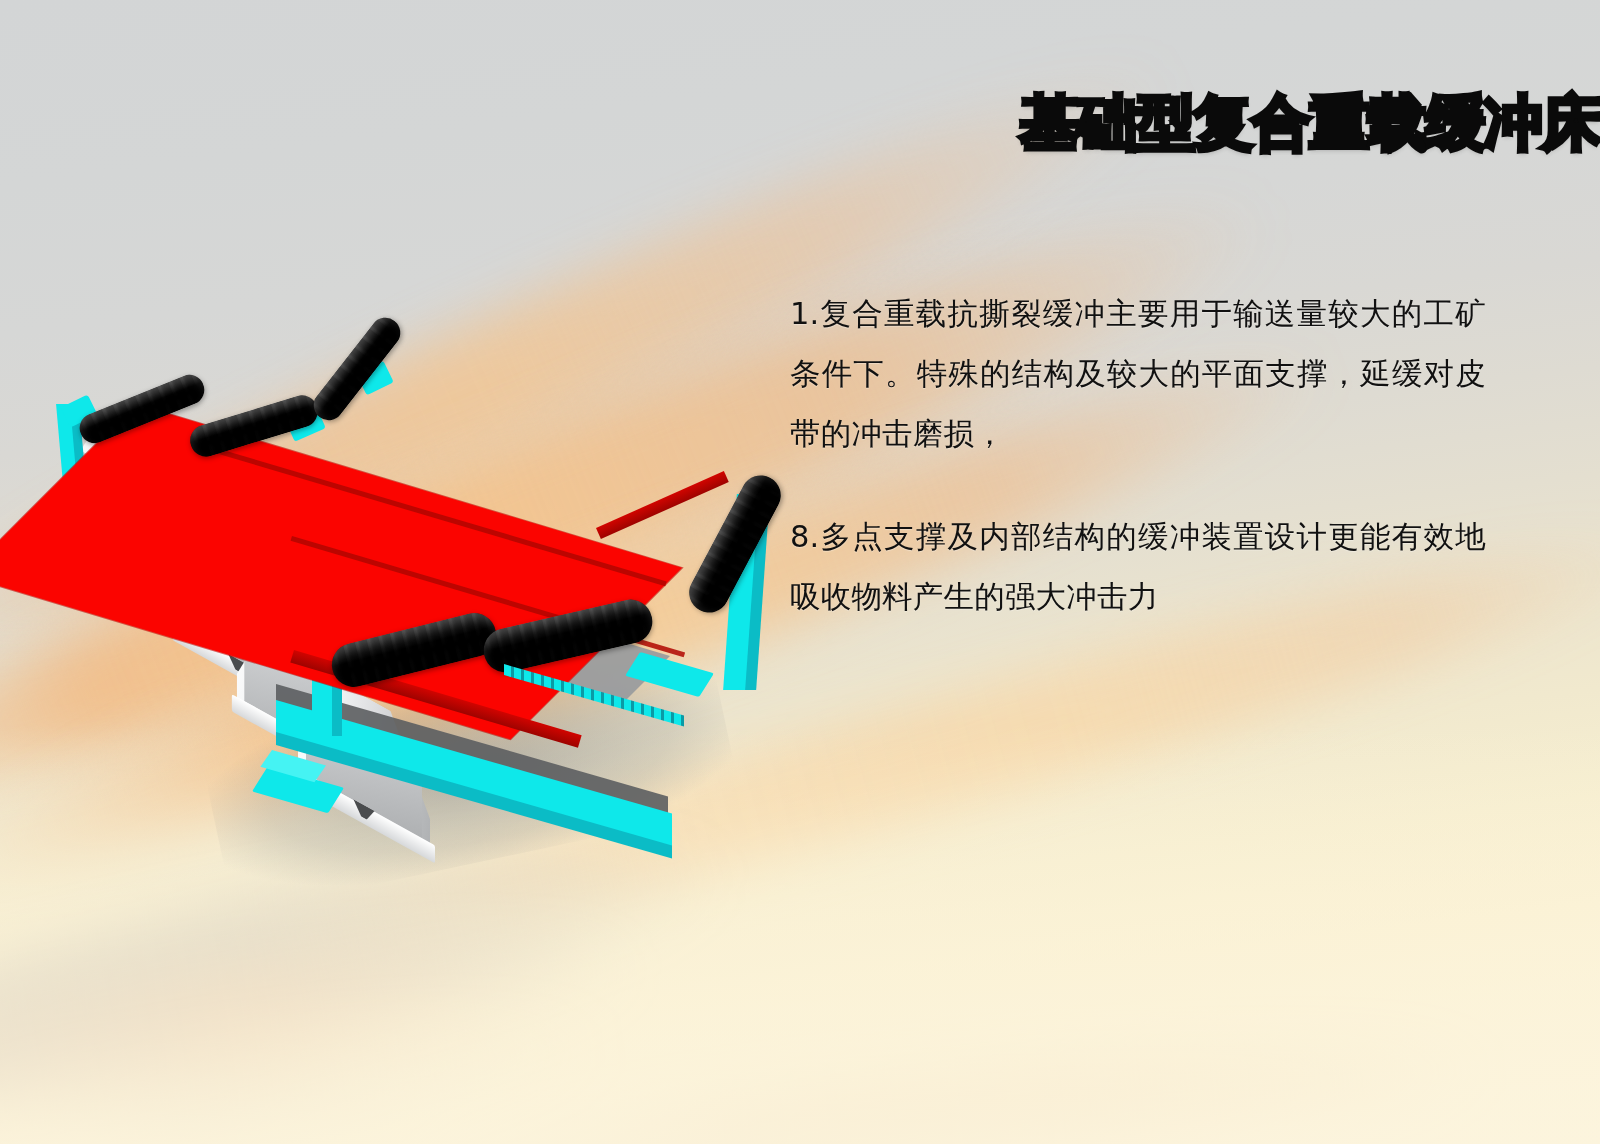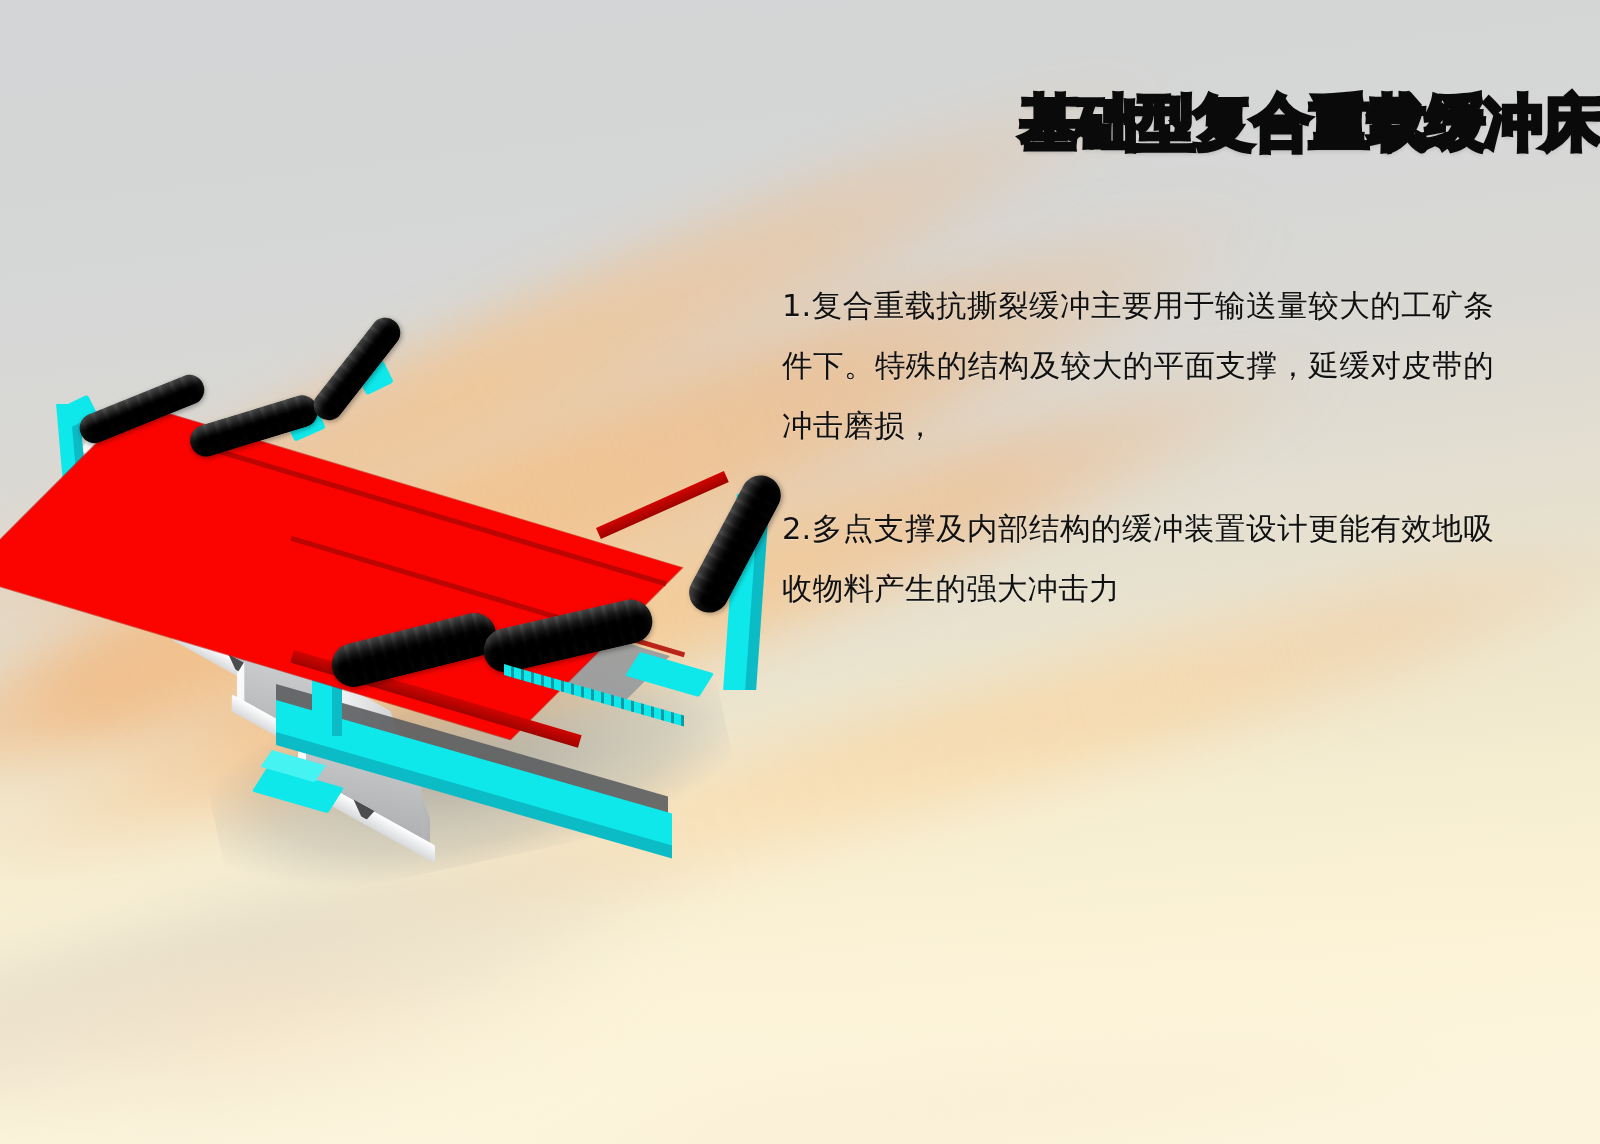--- a/index.html
+++ b/index.html
@@ -58,21 +58,21 @@
     margin-top:40px;
   }
 
   
   #copy{position:absolute;left:782px;top:276px;width:712px;}
   .para{
     font-family:"DejaVu Sans","Liberation Sans",sans-serif;
     font-size:30.5px;line-height:60px;color:#111;
     font-weight:500;letter-spacing:.2px;text-align:justify;
     text-shadow:0 1px 1px rgba(255,255,255,.35);
-    margin:0;
+    margin:8px;
   }
   .p1{margin-bottom:43px;}
   .p2{margin-bottom:45px;}
 
   
   #render{position:absolute;left:40px;top:352px;width:770px;height:530px;}
 
   
   .gshadow{position:absolute;left:170px;top:330px;width:520px;height:180px;
     background:radial-gradient(ellipse at 50% 50%,rgba(120,122,124,.50) 0%,rgba(120,122,124,.22) 55%,rgba(120,122,124,0) 78%);
@@ -249,16 +249,16 @@
          transform:rotate(-62deg);"></div>
 
     <div style="position:absolute;left:464px;top:312px;width:180px;height:11px;
          transform:skewY(16deg);transform-origin:0 0;
          background:repeating-linear-gradient(90deg,#0ee8ea 0 7px,#0a9aa6 7px 10px);"></div>
 
   </div>
 
   <div id="copy">
     <p class="para p1">1.复合重载抗撕裂缓冲主要用于输送量较大的工矿条件下。特殊的结构及较大的平面支撑，延缓对皮带的冲击磨损，</p>
-    <p class="para p2">2.多点支撑及内部结构的缓冲装置设计更能有效地吸收物料产生的强大冲击力</p>
+    <p class="para p2">8.多点支撑及内部结构的缓冲装置设计更能有效地吸收物料产生的强大冲击力</p>
   </div>
 
 </div>
 
 </body></html>

